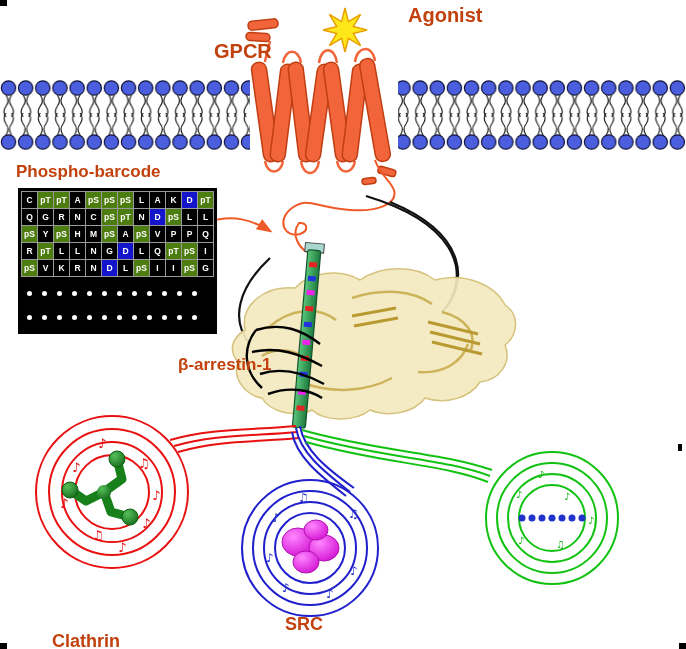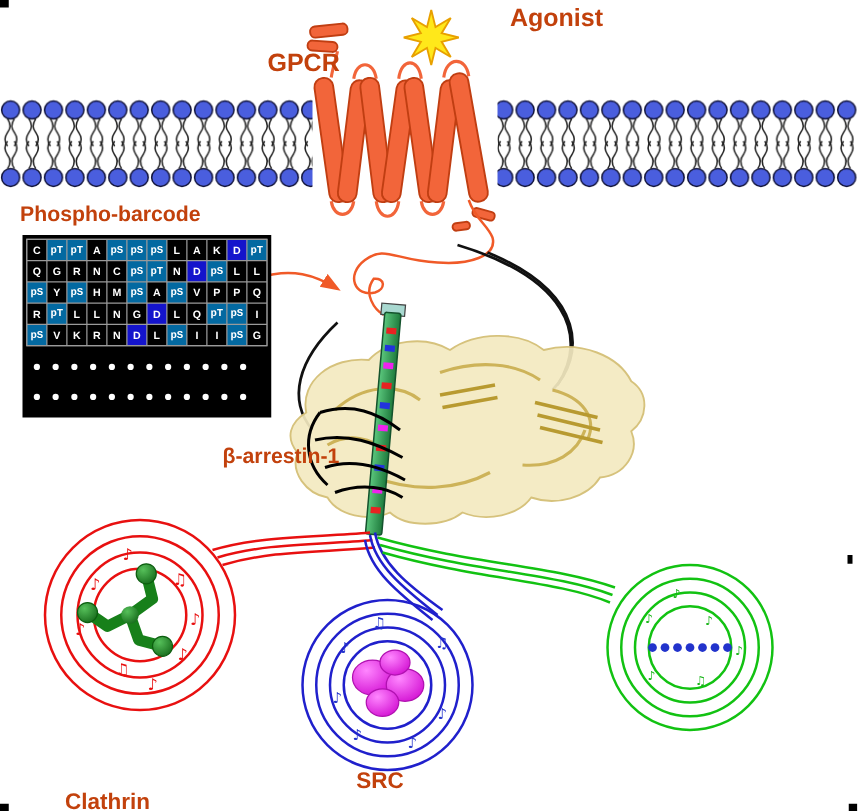--- a/index.html
+++ b/index.html
@@ -14,21 +14,21 @@
   .lbl-patterns{left:522px;top:331px;font-size:17px;}
   .lbl-arrestin{left:178px;top:355px;font-size:17px;}
   .lbl-clathrin{left:52px;top:611px;font-size:18px;margin-top:20px;}
   .lbl-src{left:285px;top:614px;font-size:18px;}
 
   .barcode-panel{position:absolute;left:18px;top:188px;background:#000;padding:3px;}
   .bc-grid{display:grid;grid-template-columns:repeat(12,15px);grid-auto-rows:16px;
            gap:1px;background:#9a9a9a;border:1px solid #9a9a9a;}
   .bc-cell{background:#000;color:#fff;font-weight:bold;font-size:8.5px;
            display:flex;align-items:center;justify-content:center;}
-  .bc-red{background:#0369a1;font-family:Liberation Mono, monospace;}
+  .bc-red{background:#4d7c0f;}
   .bc-blue{background:#1414cc;}
   .bc-dots{display:grid;grid-template-columns:repeat(12,15px);grid-auto-rows:24px;padding:4px 1px 2px 1px;}
   .bc-dot{width:5px;height:5px;border-radius:50%;background:#fff;margin:auto;}
 
   .corner{position:absolute;background:#000;}
   .c-tl{left:0;top:0;width:7px;height:6px;}
   .c-bl{left:0;top:643px;width:7px;height:6px;}
   .c-br{left:679px;top:643px;width:7px;height:6px;}
   .edge-tick{position:absolute;left:678px;top:444px;width:4px;height:7px;background:#000;}
 

